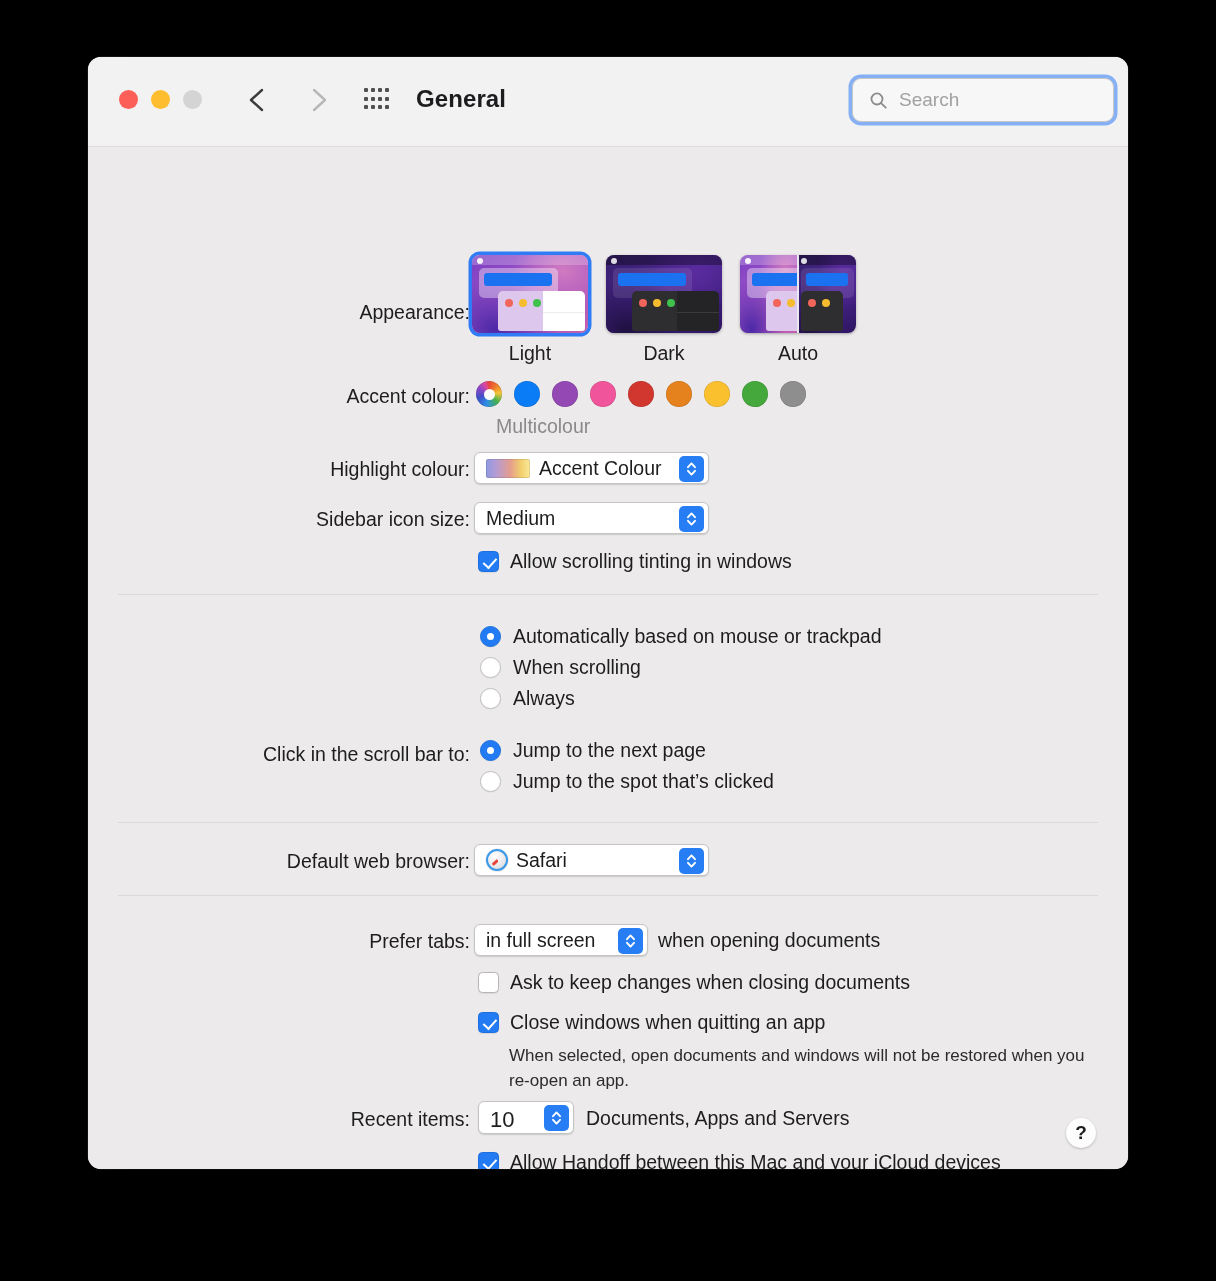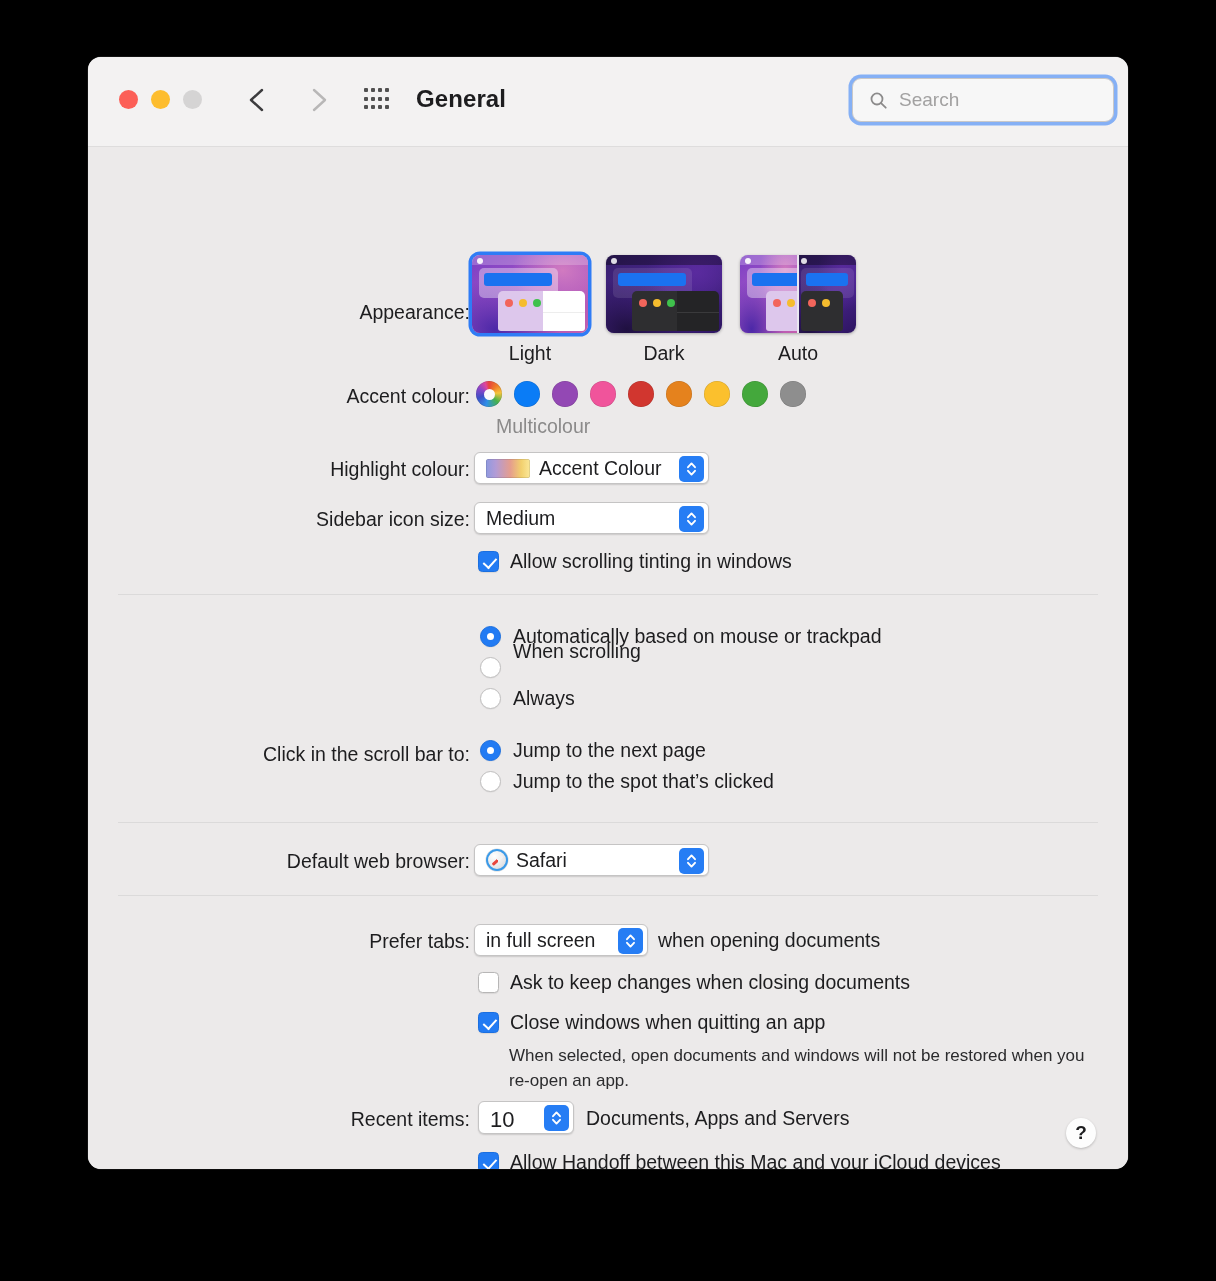--- a/index.html
+++ b/index.html
@@ -590,21 +590,21 @@
 
     <div class="cb on" style="left:390px; top:404px;"></div>
     <div class="ctl-text" style="left:422px; top:403px;">Allow scrolling tinting in windows</div>
 
     <div class="hr" style="top:447px;"></div>
 
     <div class="rb on" style="left:392px; top:479px;"></div>
     <div class="ctl-text" style="left:425px; top:478px;">Automatically based on mouse or trackpad</div>
 
     <div class="rb" style="left:392px; top:510px;"></div>
-    <div class="ctl-text" style="left:425px; top:493px;">When scrolling</div>
+    <div class="ctl-text" style="left:425px; top:509px;">When scrolling</div>
 
     <div class="rb" style="left:392px; top:541px;"></div>
     <div class="ctl-text" style="left:425px; top:540px;">Always</div>
 
     <div class="lbl lbl-col" style="top:596px;">Click in the scroll bar to:</div>
     <div class="rb on" style="left:392px; top:593px;"></div>
     <div class="ctl-text" style="left:425px; top:592px;">Jump to the next page</div>
 
     <div class="rb" style="left:392px; top:624px;"></div>
     <div class="ctl-text" style="left:425px; top:623px;">Jump to the spot that’s clicked</div>

